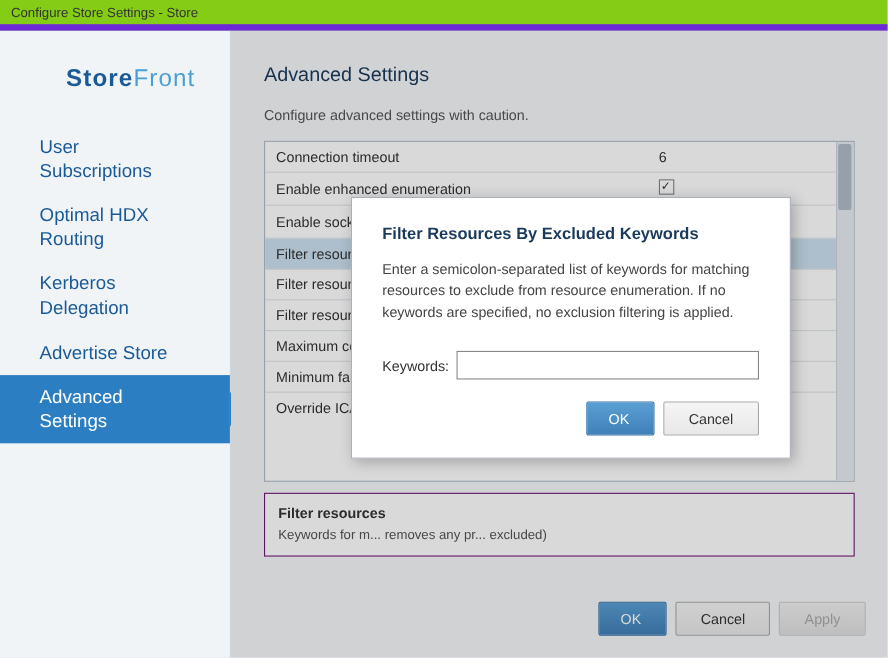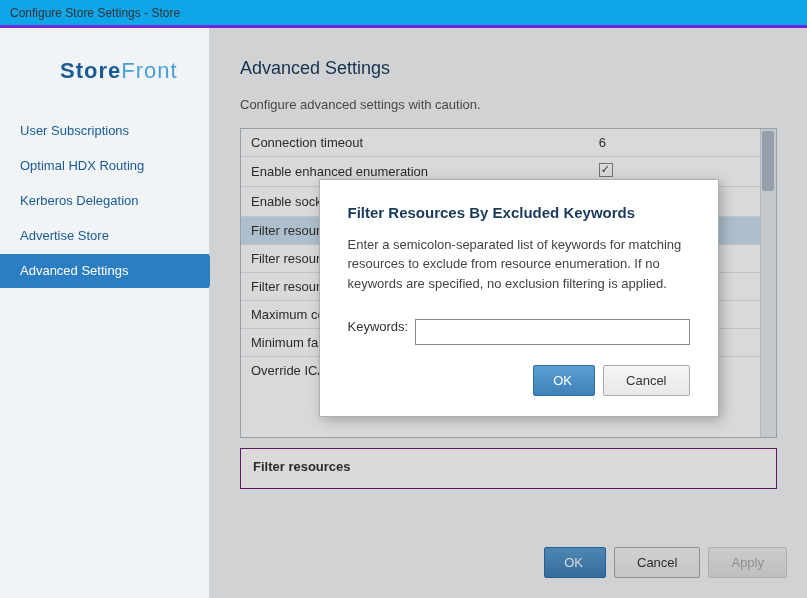--- a/index.html
+++ b/index.html
@@ -7,26 +7,26 @@
       font-family: 'Segoe UI', Arial, sans-serif;
       font-size: 13px;
       background: #e8edf2;
       width: 807px;
       height: 598px;
       overflow: hidden;
     }
 
     
     .title-bar {
-      background: #0ea5e9;
+      background: #84cc16;
       height: 28px;
       display: flex;
       align-items: center;
       padding: 0 10px;
-      border-bottom: 3px solid #6d28d9;
+      border-bottom: 6px solid #6d28d9;
     }
     .title-bar span {
       font-size: 12px;
       color: #333;
     }
 
     
     .main-container {
       display: flex;
       height: calc(598px - 28px);
@@ -51,24 +51,24 @@
     .sidebar-logo span.store {
       color: #1a5a96;
       font-weight: 600;
     }
     .sidebar-logo span.front {
       color: #4a9fd4;
       font-weight: 300;
     }
 
     .nav-item {
-      padding: 9px 20px;
+      padding: 9px 36px;
       cursor: pointer;
       color: #1a5a96;
-      font-size: 13px;
+      font-size: 17px;
       font-weight: 500;
       line-height: 1.3;
     }
     .nav-item.active {
       background: #2b7ec1;
       color: white;
       position: relative;
     }
     .nav-item.active::after {
       content: '';
@@ -262,21 +262,21 @@
       margin-bottom: 14px;
     }
     .modal-desc {
       font-size: 13px;
       color: #444;
       line-height: 1.5;
       margin-bottom: 26px;
     }
     .modal-field {
       display: flex;
-      align-items: flex-start;
+      align-items: center;
       margin-bottom: 20px;
       gap: 7px;
     }
     .modal-field label {
       font-size: 13px;
       color: #333;
       white-space: nowrap;
     }
     .modal-field input {
       flex: 1;
@@ -370,20 +370,21 @@
 
         </tbody>
       </table>
       <div class="scrollbar-track">
         <div class="scrollbar-thumb"></div>
       </div>
     </div>
 
     <div class="filter-info">
       <div class="filter-info-title">Filter resources</div>
+      <div class="filter-info-text">Keywords for m... removes any pr... excluded)</div>
     </div>
 
     <div class="bottom-bar">
       <button class="btn btn-primary">OK</button>
       <button class="btn btn-secondary">Cancel</button>
       <button class="btn btn-disabled">Apply</button>
     </div>
 
     <div class="modal-overlay">
       <div class="modal-dialog">

